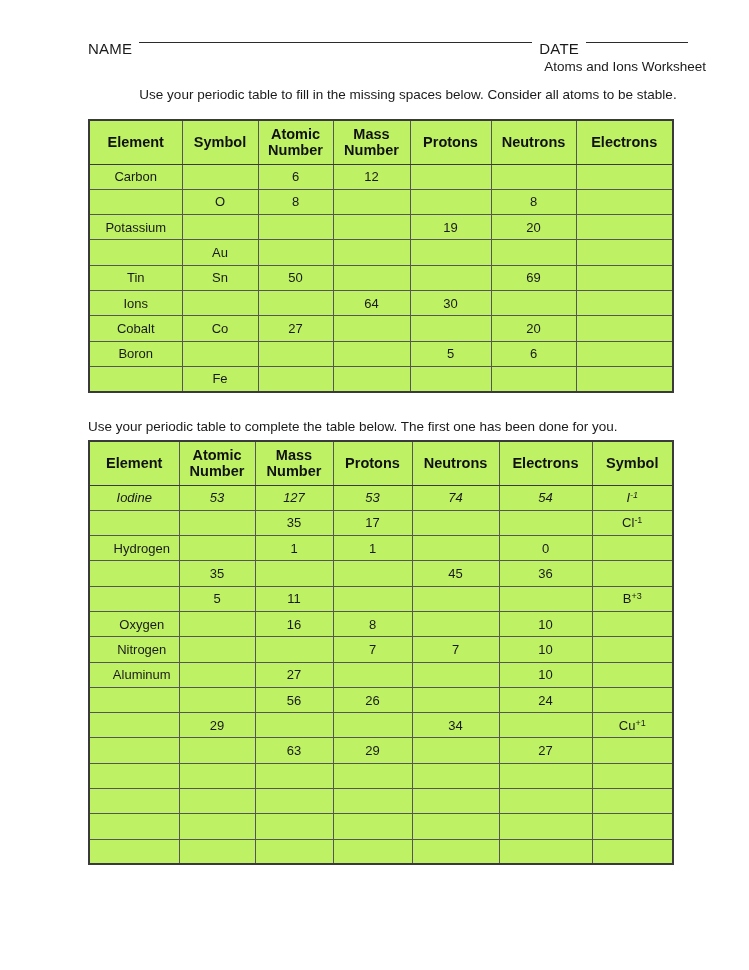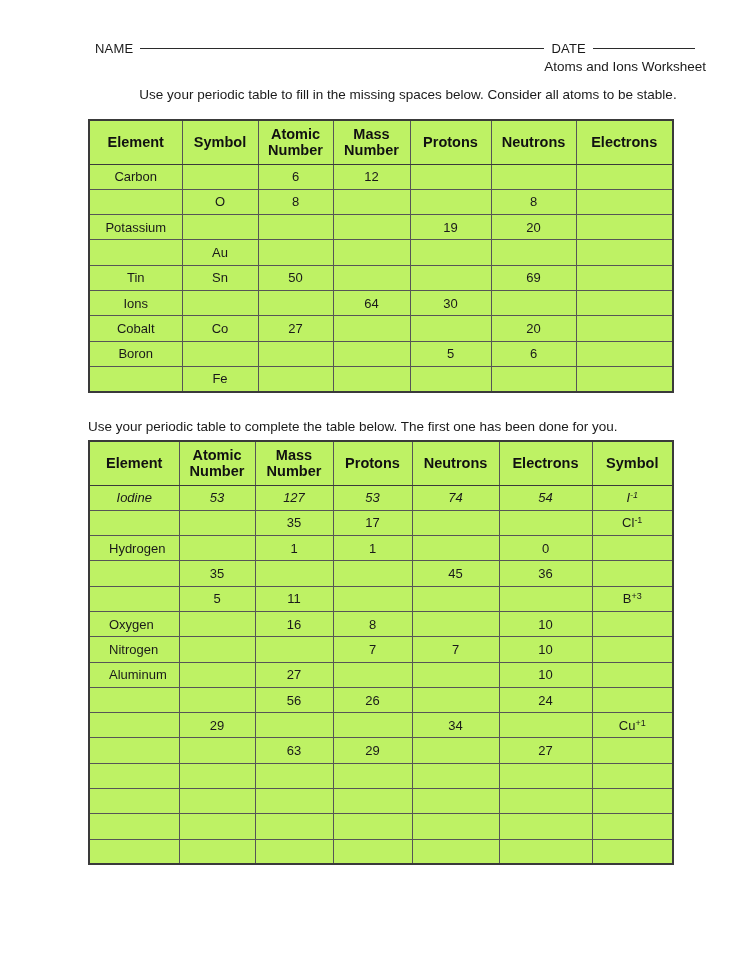--- a/index.html
+++ b/index.html
@@ -9,22 +9,22 @@
     background: #ffffff;
     font-family: "Liberation Sans", sans-serif;
     color: #1a1a1a;
     -webkit-font-smoothing: antialiased;
   }
   .page { position: relative; width: 749px; height: 970px; overflow: hidden; }
 
   
   .name-line {
     position: absolute; top: 41px; left: 88px; width: 600px;
-    display: flex; align-items: center;
-    font-size: 13px; line-height: 16px; white-space: nowrap; margin-left: 7px;
+    display: flex; align-items: flex-start;
+    font-size: 15px; line-height: 16px; white-space: nowrap;
   }
   .blank-line {
     border-bottom: 1.3px solid #2b2b2b;
     height: 2px; margin: 0 0 2px 7px;
   }
   .blank-line.name { flex: 1; }
   .blank-line.date { width: 102px; }
   .name-line .label { letter-spacing: 0.2px; }
   .name-line .date-label { margin-left: 7px; }
 
@@ -50,21 +50,21 @@
   table.ws thead th {
     border-bottom: 1.5px solid #3a3a3a;
     font-weight: bold; font-size: 14.5px; line-height: 1.12;
     text-align: center; vertical-align: middle;
     padding: 3px 2px; height: 44px; color: #111;
   }
   table.ws td {
     font-size: 13px; text-align: center; vertical-align: middle;
     padding: 0 4px; height: 25.3px; overflow: hidden; white-space: nowrap;
   }
-  table.ws td.align-left { text-align: left; padding-left: 19px; }
+  table.ws td.align-left { text-align: center; padding-left: 19px; }
   table.ws tr.italic-row td { font-style: italic; }
   table.ws sup { font-size: 9px; line-height: 0; vertical-align: 4px; letter-spacing: 0; }
 </style>
 </head>
 <body>
 
 <div class="page">
 
   <div class="name-line">
     <span class="label">NAME</span>

